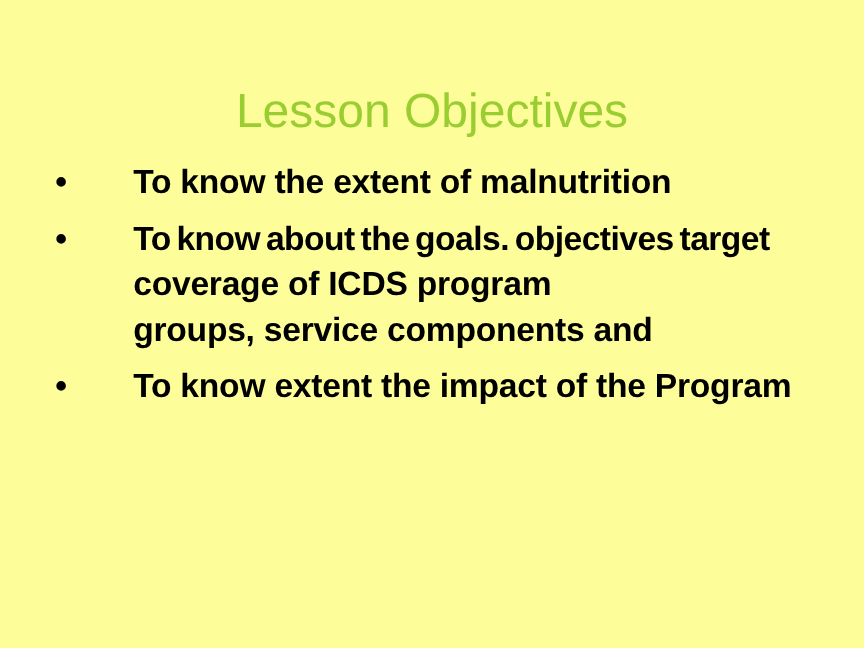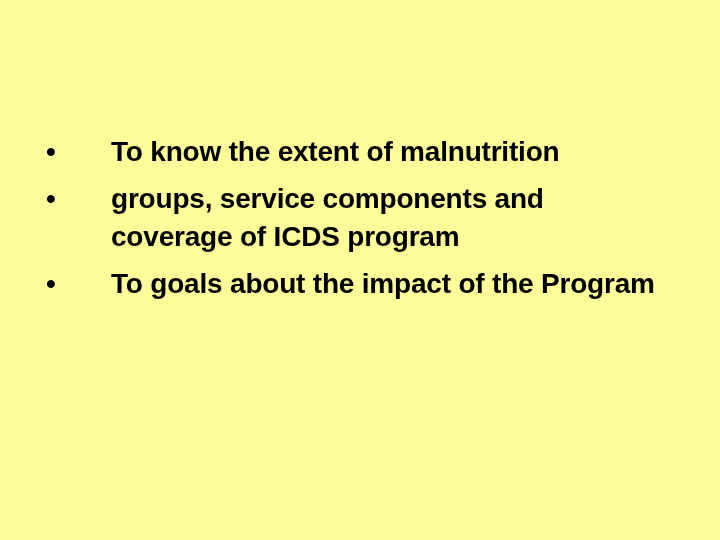--- a/index.html
+++ b/index.html
@@ -77,34 +77,36 @@
   .bullet-line.tight {
     letter-spacing: -0.45px;
     word-spacing: -2.5px;
   }
 </style>
 </head>
 <body>
 
 <div id="slide">
 
+  <h1 id="slide-title">Lesson Objectives</h1>
 
   <ul id="bullet-list">
 
     <li class="bullet-item">
       <span class="bullet-marker">•</span>
       <span class="bullet-line">To know the extent of malnutrition</span>
     </li>
 
     <li class="bullet-item">
       <span class="bullet-marker">•</span>
+      <span class="bullet-line tight">To know about the goals. objectives target</span>
+      <span class="bullet-line">coverage of ICDS program</span>
       <span class="bullet-line">groups, service components and</span>
-      <span class="bullet-line">coverage of ICDS program</span>
     </li>
 
     <li class="bullet-item">
       <span class="bullet-marker">•</span>
-      <span class="bullet-line">To goals about the impact of the Program</span>
+      <span class="bullet-line">To know extent the impact of the Program</span>
     </li>
 
   </ul>
 
 </div>
 
 </body></html>

